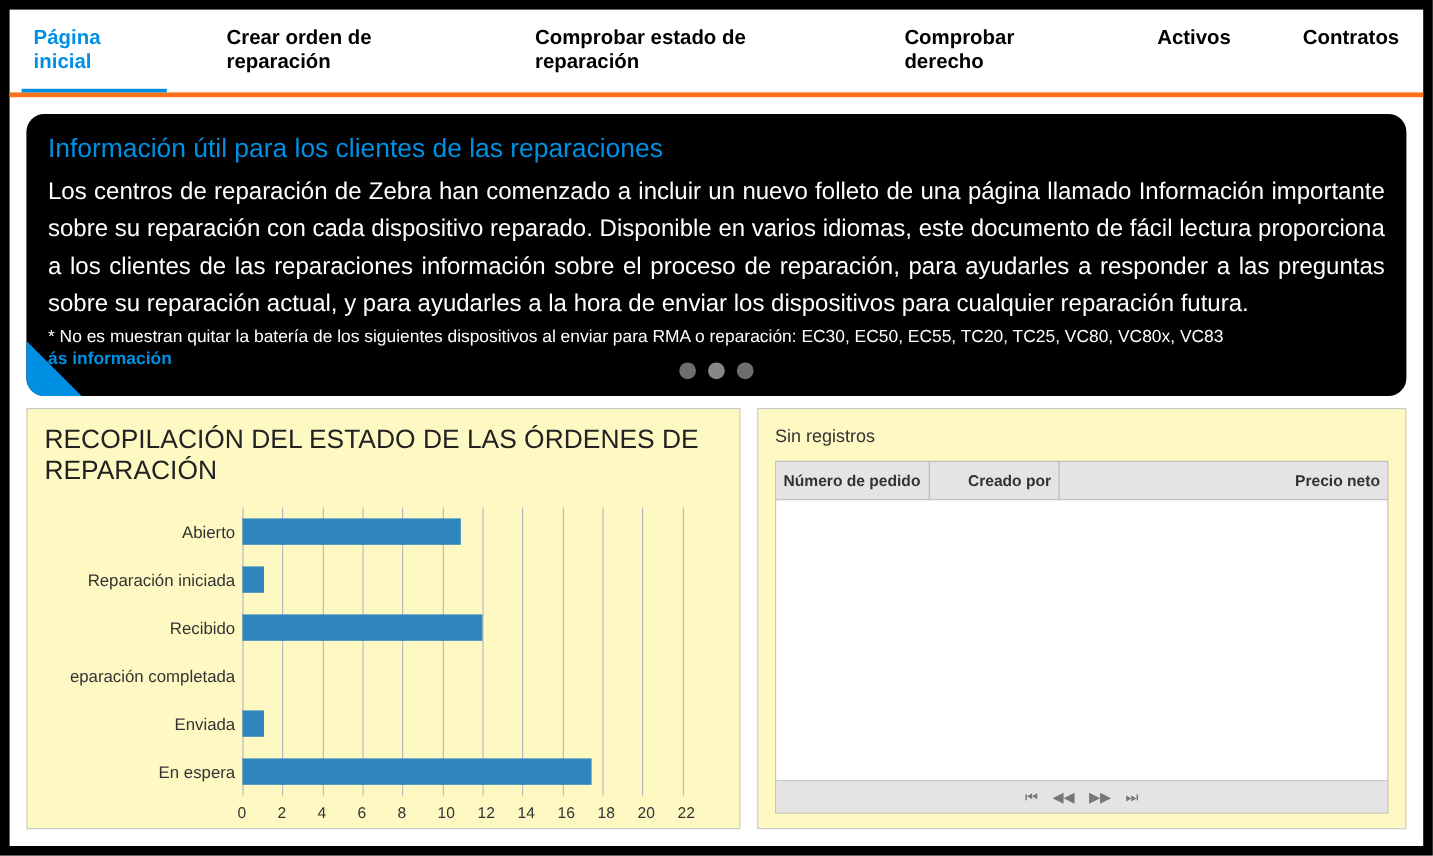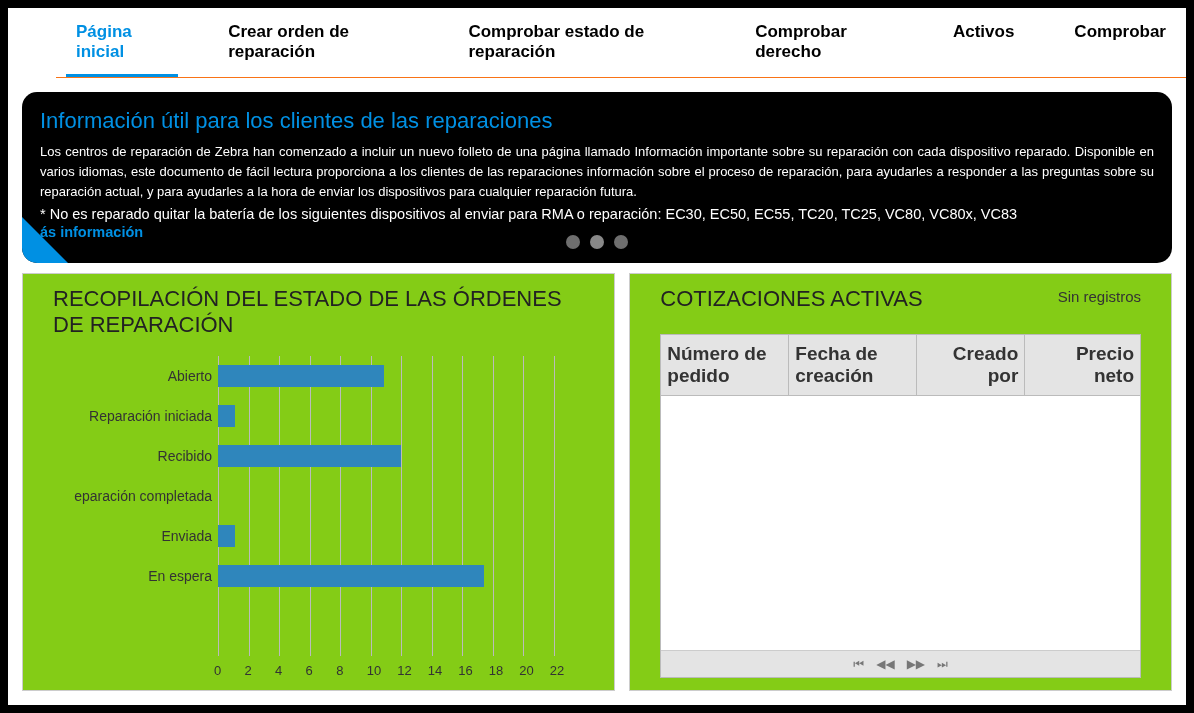--- a/index.html
+++ b/index.html
@@ -14,25 +14,24 @@
   .app {
     background: #fff;
     width: 100%;
     height: 100%;
     display: flex;
     flex-direction: column;
   }
   
   .tabs {
     display: flex;
-    border-bottom: 1px solid #f97316;
+    border-bottom: 4px solid #f97316;
     padding: 0 10px;
     gap: 40px;
     align-items: stretch;
-    margin-left: 48px;
   }
   .tab {
     padding: 14px 10px 12px 10px;
     font-weight: bold;
     font-size: 17px;
     cursor: pointer;
     color: #000;
     border-bottom: 3px solid transparent;
   }
   .tab.active {
@@ -51,21 +50,21 @@
     position: relative;
     overflow: hidden;
   }
   .banner-title {
     color: #0090e3;
     font-size: 22px;
     font-weight: 500;
     margin-bottom: 8px;
   }
   .banner-text {
-    font-size: 13px;
+    font-size: 20px;
     line-height: 1.55;
     text-align: justify;
   }
   .banner-footnote {
     font-size: 14.5px;
     margin-top: 4px;
   }
   .banner-link {
     color: #0090e3;
     font-weight: bold;
@@ -99,22 +98,22 @@
   
   .content {
     display: flex;
     gap: 14px;
     padding: 0 14px 14px 14px;
     flex: 1;
     min-height: 0;
   }
   .panel {
     border: 1px solid #ccc;
-    background: #84cc16;
-    padding: 12px 30px;
+    background: #fef9c3;
+    padding: 12px 14px;
     display: flex;
     flex-direction: column;
   }
   .panel-left { flex: 1.05; }
   .panel-right { flex: 0.95; }
   .panel-title {
     font-size: 22px;
     font-weight: 400;
     color: #222;
     margin-bottom: 10px;
@@ -199,21 +198,21 @@
     display: flex;
     flex-direction: column;
     margin-top: 12px;
   }
   .grid-head {
     display: flex;
     background: #e4e4e4;
   }
   .grid-head .cell {
     padding: 8px 6px;
-    font-size: 19px;
+    font-size: 13px;
     font-weight: bold;
     color: #333;
     border-right: 1px solid #bbb;
     border-bottom: 1px solid #bbb;
   }
   .grid-head .cell:last-child { border-right: none; }
   .c1 { width: 128px; }
   .c2 { width: 128px; }
   .c3 { width: 108px; text-align: right; }
   .c4 { flex: 1; text-align: right; }
@@ -248,28 +247,28 @@
 <body>
 
 <div class="app">
 
   <div class="tabs" id="tabs">
       <div class="tab active">Página inicial</div>
       <div class="tab">Crear orden de reparación</div>
       <div class="tab">Comprobar estado de reparación</div>
       <div class="tab">Comprobar derecho</div>
       <div class="tab">Activos</div>
-      <div class="tab">Comprobar</div>
+      <div class="tab">Contratos</div>
     </div>
 
   <div class="banner-wrap">
     <div class="banner">
       <div class="banner-title">Información útil para los clientes de las reparaciones</div>
       <div class="banner-text">Los centros de reparación de Zebra han comenzado a incluir un nuevo folleto de una página llamado Información importante sobre su reparación con cada dispositivo reparado. Disponible en varios idiomas, este documento de fácil lectura proporciona a los clientes de las reparaciones información sobre el proceso de reparación, para ayudarles a responder a las preguntas sobre su reparación actual, y para ayudarles a la hora de enviar los dispositivos para cualquier reparación futura.</div>
-      <div class="banner-footnote">* No es reparado quitar la batería de los siguientes dispositivos al enviar para RMA o reparación: EC30, EC50, EC55, TC20, TC25, VC80, VC80x, VC83</div>
+      <div class="banner-footnote">* No es muestran quitar la batería de los siguientes dispositivos al enviar para RMA o reparación: EC30, EC50, EC55, TC20, TC25, VC80, VC80x, VC83</div>
       <span class="banner-link">ás información</span>
       <div class="banner-dots" id="dots">
           <span class="dot"></span>
           <span class="dot active"></span>
           <span class="dot"></span>
         </div>
       <div class="banner-corner"></div>
     </div>
   </div>
 
@@ -334,27 +333,25 @@
               <div class="tick">18</div>
               <div class="tick">20</div>
               <div class="tick">22</div>
             </div>
         </div>
       </div>
     </div>
 
     <div class="panel panel-right">
       <div class="panel-head">
-        <div class="panel-title">COTIZACIONES ACTIVAS</div>
         <div class="no-records">Sin registros</div>
       </div>
       <div class="grid">
         <div class="grid-head">
           <div class="cell c1">Número de pedido</div>
-          <div class="cell c2">Fecha de creación</div>
           <div class="cell c3">Creado por</div>
           <div class="cell c4">Precio neto</div>
         </div>
         <div class="grid-body"></div>
         <div class="grid-pager">
           <span class="pager-btn">⏮</span>
           <span class="pager-btn">◀◀</span>
           <span class="pager-btn">▶▶</span>
           <span class="pager-btn">⏭</span>
         </div>

